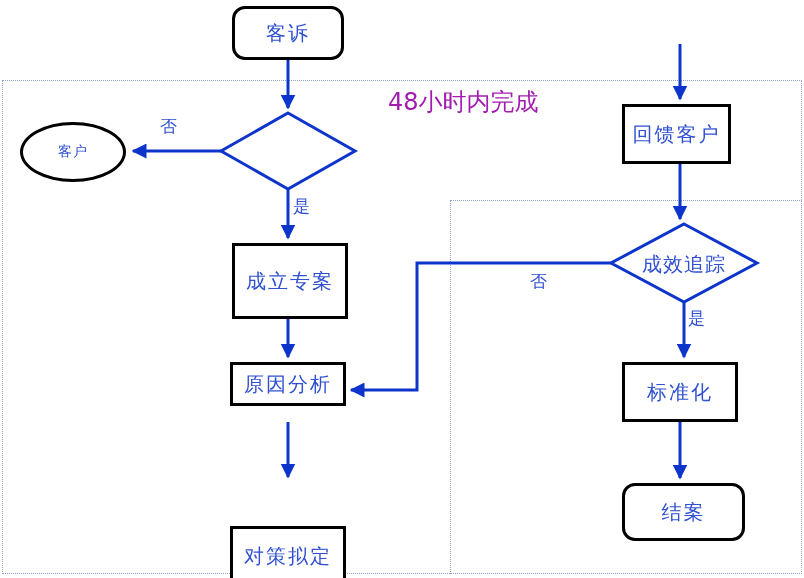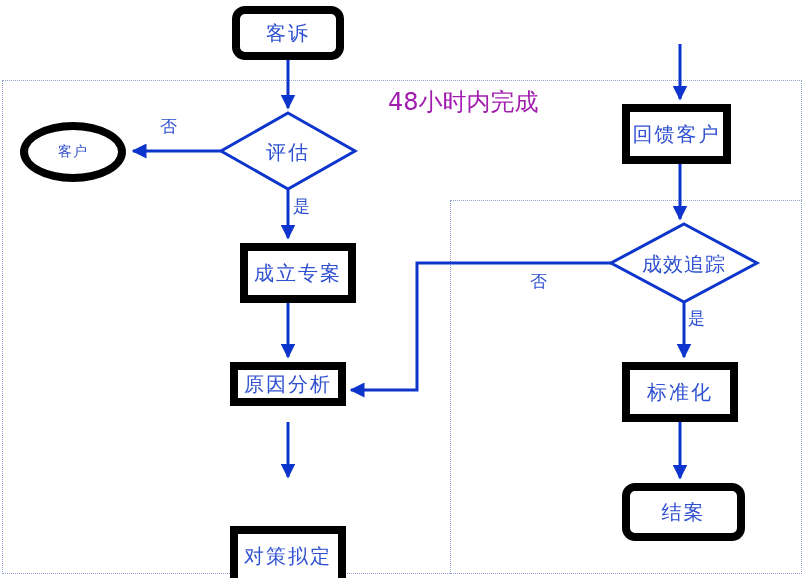--- a/index.html
+++ b/index.html
@@ -36,36 +36,36 @@
   svg.connectors polygon.diamond {
     fill: #ffffff;
     stroke: #0d35cc;
     stroke-width: 3;
     stroke-linejoin: miter;
   }
 
   .node {
     position: absolute;
     box-sizing: border-box;
-    border: 8px solid #000000;
+    border: 3px solid #000000;
     background: #ffffff;
     color: #2f50d0;
     font-size: 20px;
     display: flex;
     align-items: center;
     justify-content: center;
     letter-spacing: 2px;
     white-space: nowrap;
   }
   .node.rounded { border-radius: 13px; }
   .node.ellipse { border-radius: 50%; font-size: 14px; letter-spacing: 1px; }
 
   .node-complaint      { left: 232px; top: 6px;   width: 112px; height: 54px; }
   .node-customer       { left: 20px;  top: 122px; width: 106px; height: 60px; }
-  .node-project        { left: 240px; top: 243px; width: 116px; height: 60px; }
+  .node-project        { left: 232px; top: 243px; width: 116px; height: 76px; }
   .node-analysis       { left: 230px; top: 362px; width: 116px; height: 44px; }
   .node-countermeasure { left: 230px; top: 482px; width: 116px; height: 60px; margin-top: 44px; }
   .node-feedback       { left: 622px; top: 104px; width: 109px; height: 60px; }
   .node-standardize    { left: 622px; top: 362px; width: 116px; height: 60px; }
   .node-close          { left: 622px; top: 483px; width: 123px; height: 58px; }
 
   .diamond-label {
     position: absolute;
     color: #2f50d0;
     font-size: 20px;
@@ -137,21 +137,20 @@
   <div class="node node-analysis">原因分析</div>
 
   <div class="node node-countermeasure">对策拟定</div>
 
   <div class="node node-feedback">回馈客户</div>
 
   <div class="node node-standardize">标准化</div>
 
   <div class="node rounded node-close">结案</div>
 
-  <div class="diamond-label label-evaluate">评估</div>
   <div class="diamond-label label-tracking">成效追踪</div>
 
   <div class="edge-label lbl-eval-no">否</div>
   <div class="edge-label lbl-eval-yes">是</div>
   <div class="edge-label lbl-track-no">否</div>
   <div class="edge-label lbl-track-yes">是</div>
 
 </div>
 
 </body></html>

